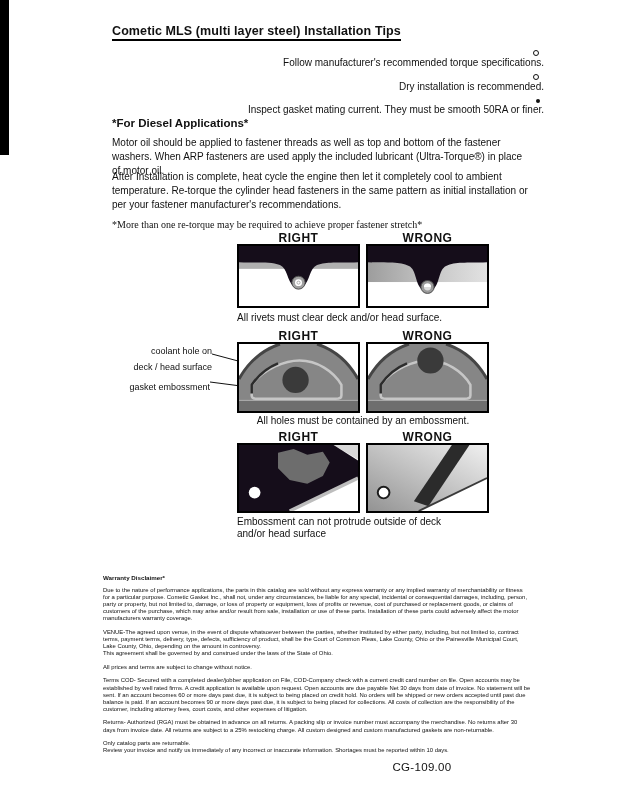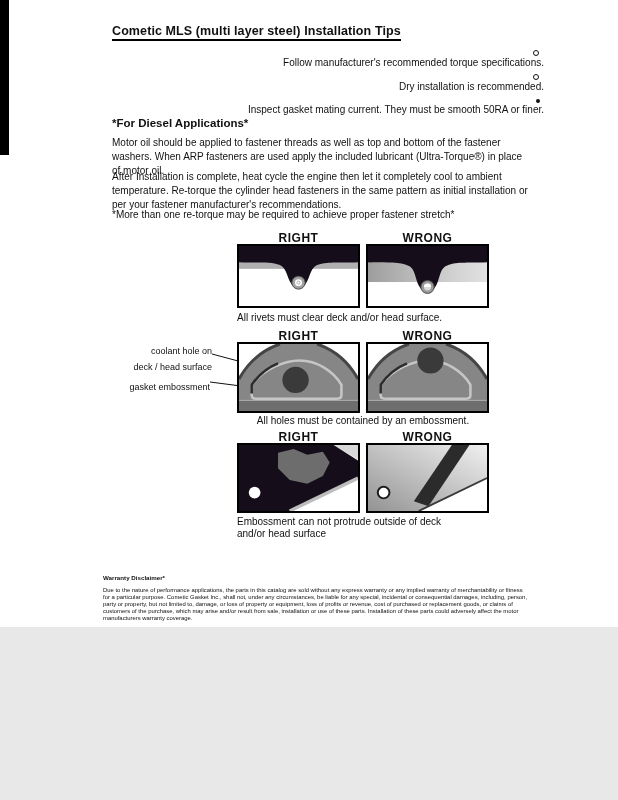--- a/index.html
+++ b/index.html
@@ -1,33 +1,33 @@
 <!DOCTYPE html>
 <html><head>
 <meta charset="utf-8">
 <style>
   html,body{margin:0;padding:0;background:#e8e8e8;}
   .page{
-    position:relative;width:618px;height:627px;background:#ffffff;
+    position:relative;width:618px;height:800px;background:#ffffff;
     font-family:"Liberation Sans",sans-serif;color:#111;overflow:hidden;
     margin:0 auto;
   }
   .scan-bar{position:absolute;left:0;top:0;width:9px;height:155px;background:#000;}
   .title{
     position:absolute;left:112px;top:24px;font-size:12.5px;font-weight:bold;
     border-bottom:2px solid #000;padding-bottom:1px;letter-spacing:0.1px;white-space:nowrap;
   }
   .bullets{position:absolute;left:104px;top:46px;font-size:10px;line-height:14px;width:440px;}
   .bullet-row{display:flex;align-items:flex-end;flex-direction:column;}
   .b-open{flex:0 0 auto;width:4px;height:4px;border:1px solid #111;border-radius:50%;margin:4px 5px 0 0;}
   .sub{margin-left:44px;}
   .b-fill{flex:0 0 auto;width:4px;height:4px;background:#111;border-radius:50%;margin:4.5px 4px 0 0;}
   .diesel-heading{position:absolute;left:112px;top:117px;font-size:11.5px;font-weight:bold;}
   .para{position:absolute;left:112px;width:420px;font-size:10px;line-height:14px;}
-  .p1{top:136px;} .p2{top:170px;} .p3{top:208px;}
+  .p1{top:136px;} .p2{top:170px;} .p3{top:218px;font-family:Liberation Serif, serif;}
   .dg-label{position:absolute;width:123px;text-align:center;font-size:12px;font-weight:bold;letter-spacing:0.5px;}
   .panel{position:absolute;width:123px;border:2px solid #000;background:#fff;box-sizing:border-box;}
   .panel svg{display:block;width:100%;height:100%;}
   .r1{top:244px;height:64px;} .r2{top:342px;height:71px;} .r3{top:443px;height:70px;}
   .col-l{left:237px;} .col-r{left:366px;}
   .lab1{top:231px;} .lab2{top:329px;} .lab3{top:430px;}
   .caption{position:absolute;font-size:10px;line-height:11.5px;white-space:pre-line;}
   .cap1{left:237px;top:312px;}
   .cap2{left:237px;top:415px;width:252px;text-align:center;}
   .cap3{left:237px;top:516px;width:280px;}

